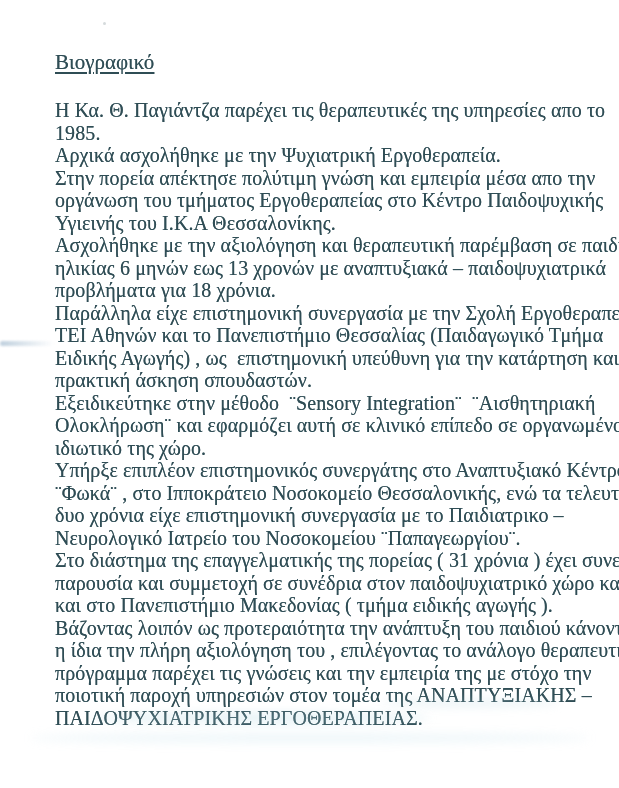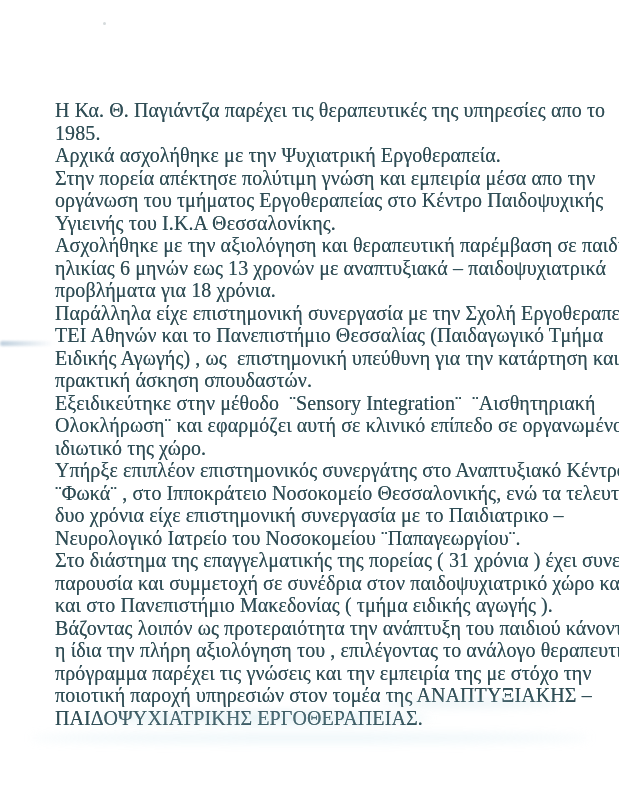--- a/index.html
+++ b/index.html
@@ -65,20 +65,21 @@
   .artifact-speck {
     left: 103px; top: 22px; width: 3px; height: 3px;
     background: rgba(150, 162, 168, 0.4);
     filter: blur(0.5px); border-radius: 50%;
   }
 </style>
 </head>
 <body>
 
 <div class="page">
+  <h1 class="doc-title">Βιογραφικό</h1>
 
   <div class="doc-body">
       <div class="text-line">Η Κα. Θ. Παγιάντζα παρέχει τις θεραπευτικές της υπηρεσίες απο το</div>
       <div class="text-line">1985.</div>
       <div class="text-line">Αρχικά ασχολήθηκε με την Ψυχιατρική Εργοθεραπεία.</div>
       <div class="text-line">Στην πορεία απέκτησε πολύτιμη γνώση και εμπειρία μέσα απο την</div>
       <div class="text-line">οργάνωση του τμήματος Εργοθεραπείας στο Κέντρο Παιδοψυχικής</div>
       <div class="text-line">Υγιεινής του Ι.Κ.Α Θεσσαλονίκης.</div>
       <div class="text-line">Ασχολήθηκε με την αξιολόγηση και θεραπευτική παρέμβαση σε παιδιά</div>
       <div class="text-line">ηλικίας 6 μηνών εως 13 χρονών με αναπτυξιακά – παιδοψυχιατρικά</div>

